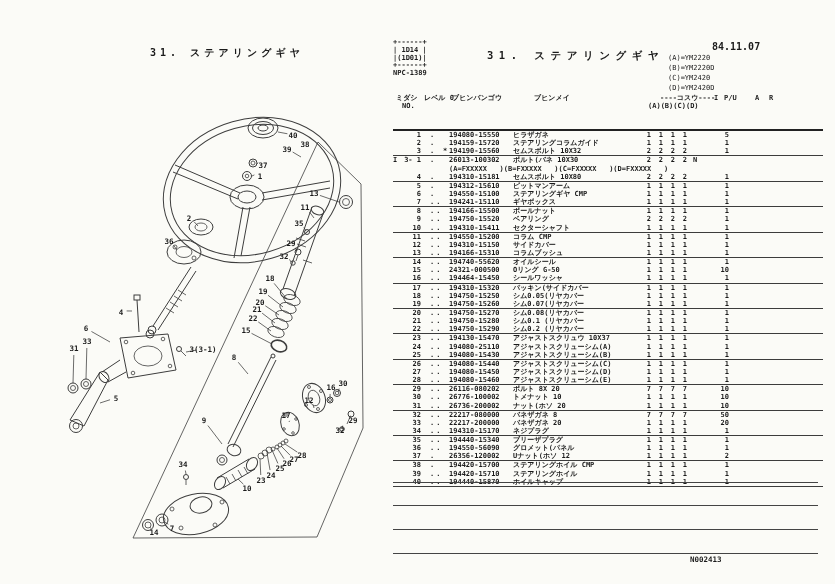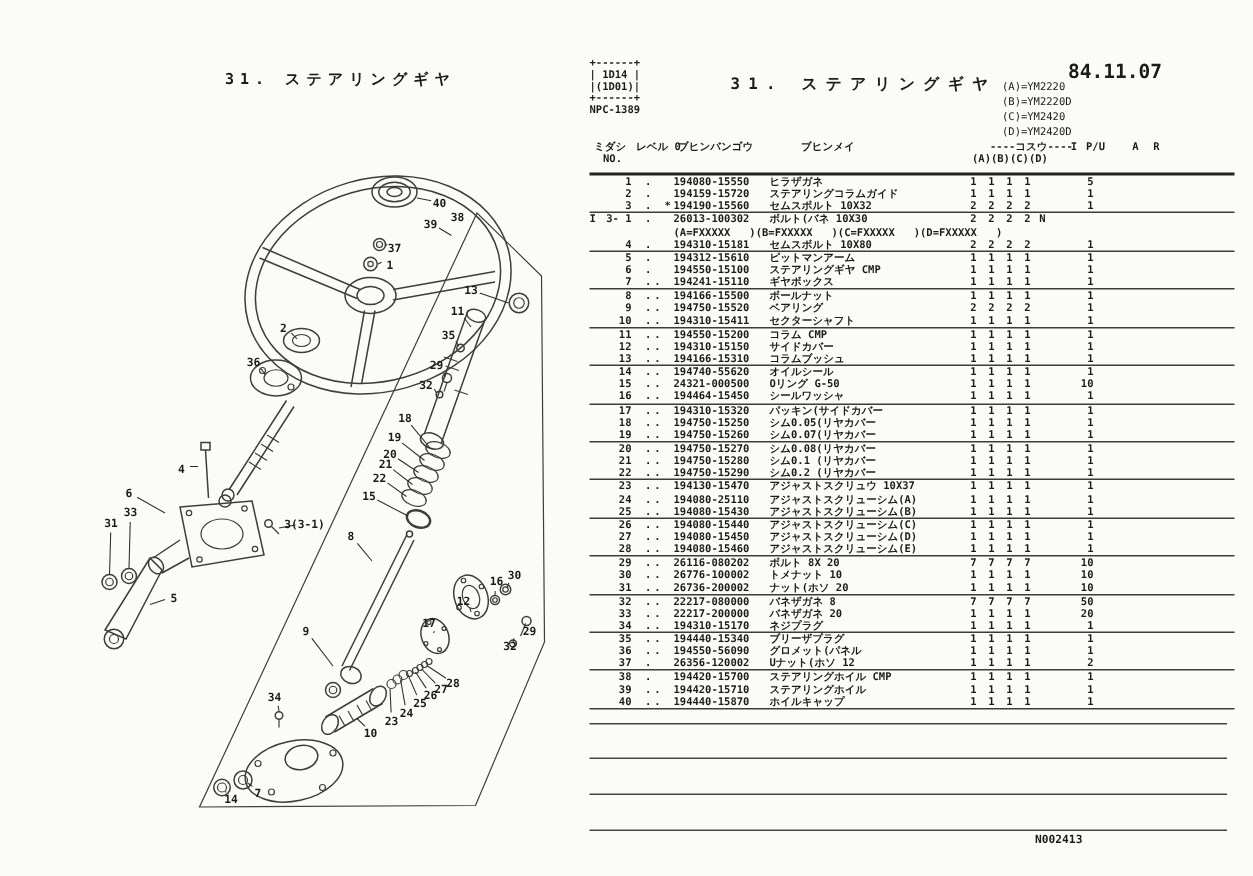--- a/index.html
+++ b/index.html
@@ -5,26 +5,26 @@
   html,body{margin:0;padding:0}
   body{
     width:835px;height:584px;position:relative;overflow:hidden;
     background:#fbfbf7;color:#1b1b1b;
     font-family:"DejaVu Sans Mono","Liberation Mono",monospace;
   }
   .abs{position:absolute}
   #left-title{left:150px;top:46px;font-size:10px;font-weight:bold;letter-spacing:4px;white-space:nowrap}
   #right-title{left:487px;top:49px;font-size:10.5px;font-weight:bold;letter-spacing:5.5px;white-space:nowrap}
   #fiche-box{left:393px;top:39px;font-size:7px;line-height:7.8px;font-weight:bold;white-space:pre;margin:0}
-  #print-date{left:712px;top:41px;font-size:13px;font-weight:bold}
+  #print-date{left:712px;top:41px;font-size:10px;font-weight:bold}
   #model-list{left:668px;top:53px;font-size:7px;line-height:10px;font-weight:normal;white-space:pre;margin:0}
   #parts-table{left:393px;top:94px;width:430px;font-size:7px;font-weight:bold}
   .hrow,.trow{display:flex;height:8.15px;line-height:8.15px;white-space:nowrap}
   .hrow{height:8px;line-height:8px}
-  #thead{border-bottom:2.5px solid #222;padding-bottom:5px}
+  #thead{border-bottom:2.5px solid #222;padding-bottom:19px}
   .c-margin{width:8px;flex:none}
   .c-no{width:20px;flex:none;text-align:right;white-space:pre}
   .c-lvl{width:22px;flex:none;padding-left:9px;box-sizing:border-box;letter-spacing:2px}
   .c-star{width:6px;flex:none}
   .c-part{width:64px;flex:none}
   .c-name{width:126px;flex:none;white-space:pre;overflow:visible}
   .c-q{width:12px;flex:none;text-align:right}
   .c-i{width:16px;flex:none;text-align:center}
   .c-pu{width:26px;flex:none;text-align:right}
   .c-a{width:14px;flex:none;text-align:center}

